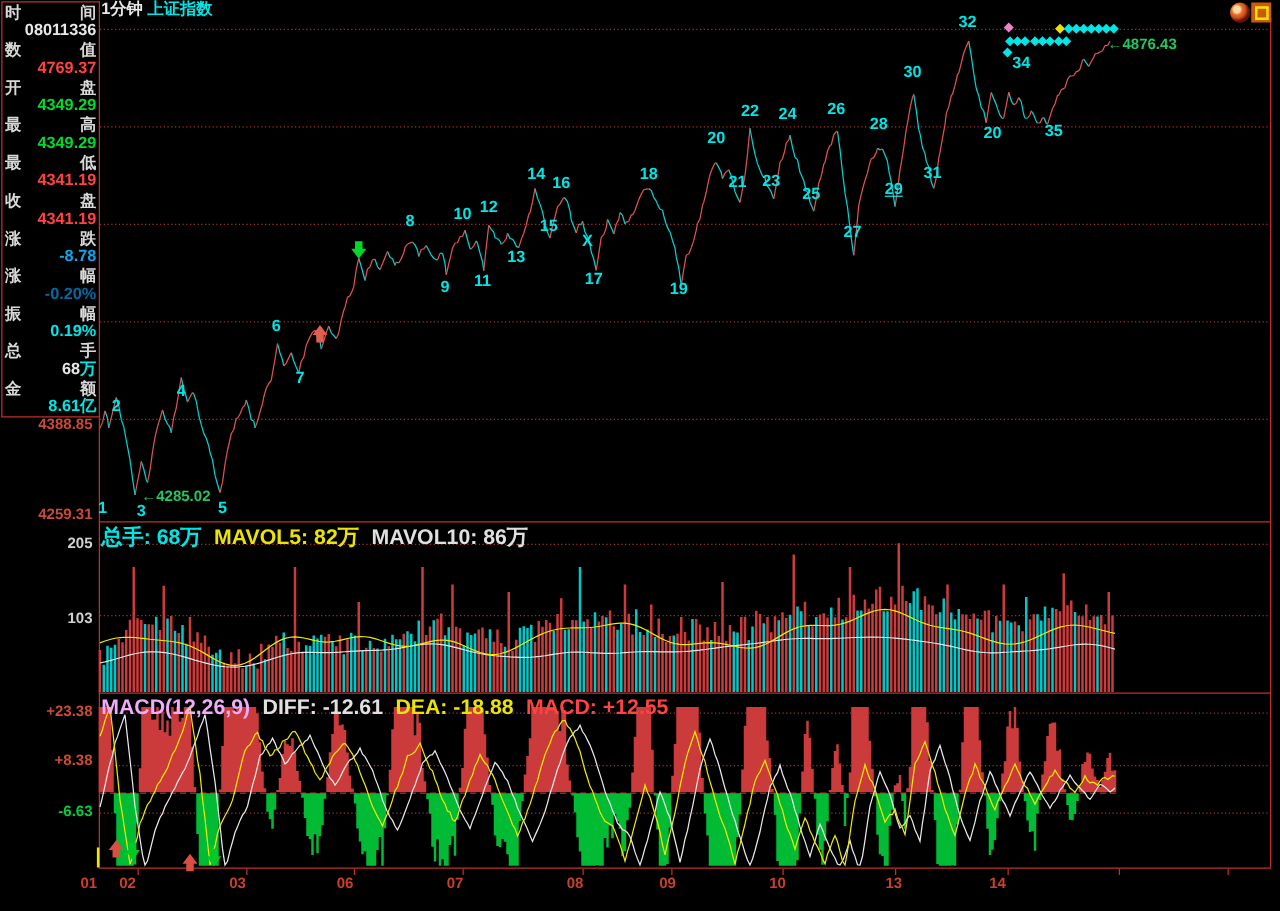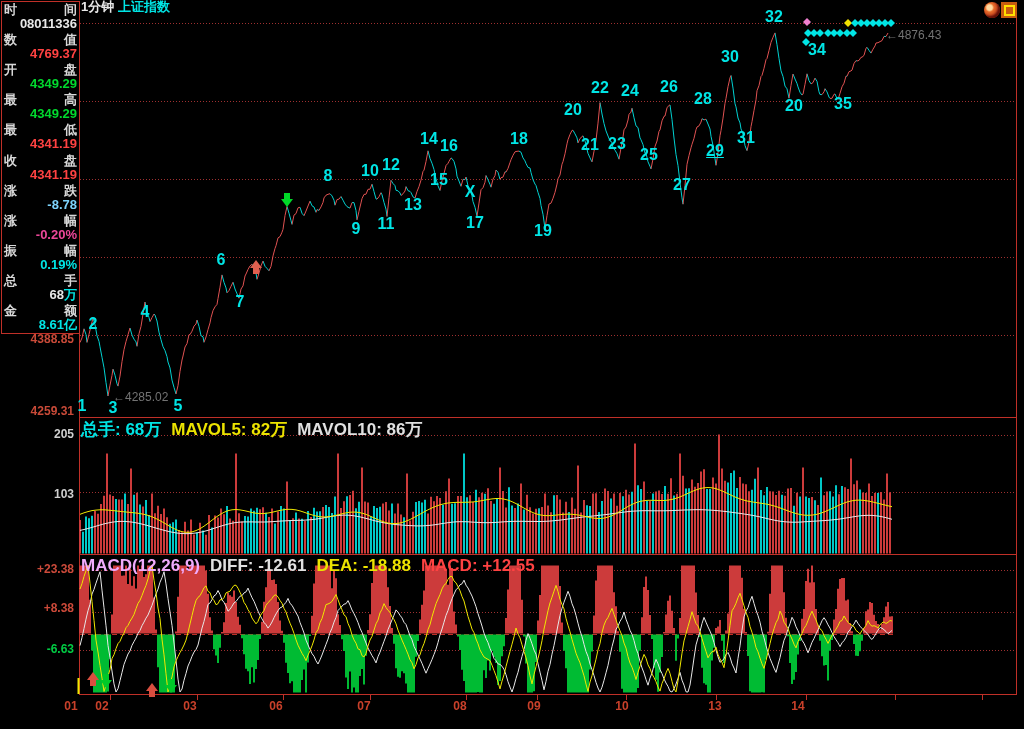--- a/index.html
+++ b/index.html
@@ -8,21 +8,21 @@
   #chart-svg{position:absolute;left:0;top:0;}
   
   #topbar span{position:absolute;top:0;height:14px;line-height:14px;font-size:13px;font-weight:bold;}
   
   #infopanel{position:absolute;left:1px;top:1px;width:77px;height:331px;border:1px solid #c03028;
              display:flex;flex-direction:column;background:#000;z-index:3;}
   .iprow{flex:1;display:flex;flex-direction:column;justify-content:center;}
   .iplbl{display:flex;justify-content:space-between;padding:0 2px;color:#d8d8d8;
          font-size:13px;font-weight:bold;line-height:14px;}
   .ipval{text-align:right;padding-right:2px;font-size:13px;font-weight:bold;line-height:14px;}
-  .wl{position:absolute;transform:translate(-50%,-50%);color:#00e5e5;font-size:16px;
+  .wl{position:absolute;transform:translate(-50%,-50%);color:#00e5e5;font-size:13px;
       font-weight:bold;z-index:2;}
   .scale{position:absolute;text-align:right;width:74px;left:0;font-size:12px;font-weight:bold;
          line-height:12px;z-index:2;}
   .hdr{position:absolute;display:flex;gap:10px;font-size:17px;font-weight:bold;z-index:2;}
   .tl{position:absolute;transform:translateX(-50%);color:#c8402a;font-size:12px;font-weight:bold;
       top:699px;z-index:2;}
   
   .winicon{position:absolute;top:2px;width:16px;height:16px;z-index:4;}
   #icon-ball{left:984px;border-radius:50%;
      background:radial-gradient(circle at 35% 35%,#ffd9a0 0 18%,#e86c2a 30%,#b03018 70%,#802010 100%);
@@ -33,21 +33,21 @@
   #tabbar{position:absolute;left:0;top:711px;width:1024px;height:18px;background:#000;
           display:flex;align-items:stretch;z-index:4;}
   #tab-scroll{width:9px;display:flex;align-items:center;justify-content:center;}
   #tab-scroll:before{content:"";display:block;width:0;height:0;border:4px solid transparent;
           border-right-color:#c03028;margin-right:2px;}
   .tab{margin-right:2px;padding:0 11px;background:#b8b8b8;color:#000;font-size:11px;
        font-weight:bold;display:flex;align-items:center;
        clip-path:polygon(0 0,calc(100% - 6px) 0,100% 100%,6px 100%);}
   .tab.active{background:#b51418;color:#fff;
        clip-path:polygon(0 0,100% 0,calc(100% - 6px) 100%,4px 100%);}
-  .ann{position:absolute;color:#737373;font-size:12px;font-weight:normal;z-index:2;}
+  .ann{position:absolute;color:#22c55e;font-size:12px;font-weight:bold;z-index:2;}
 </style>
 </head>
 <body>
 
 <div id="screen">
   <svg id="chart-svg" width="1024" height="729">
       <line x1="80" y1="23.5" x2="1016" y2="23.5" stroke="#9e3030" stroke-dasharray="1 2"></line>
       <line x1="80" y1="101.5" x2="1016" y2="101.5" stroke="#9e3030" stroke-dasharray="1 2"></line>
       <line x1="80" y1="179.5" x2="1016" y2="179.5" stroke="#9e3030" stroke-dasharray="1 2"></line>
       <line x1="80" y1="257.5" x2="1016" y2="257.5" stroke="#9e3030" stroke-dasharray="1 2"></line>
@@ -157,28 +157,28 @@
           <span>收</span>
           <span>盘</span>
         </div>
         <div class="ipval" style="color: rgb(255, 66, 66);">4341.19</div>
       </div>
       <div class="iprow">
         <div class="iplbl">
           <span>涨</span>
           <span>跌</span>
         </div>
-        <div class="ipval" style="color: #7dd3fc;">-8.78</div>
+        <div class="ipval" style="color: #0ea5e9;">-8.78</div>
       </div>
       <div class="iprow">
         <div class="iplbl">
           <span>涨</span>
           <span>幅</span>
         </div>
-        <div class="ipval" style="color: #ec4899;">-0.20%</div>
+        <div class="ipval" style="color: #0369a1;">-0.20%</div>
       </div>
       <div class="iprow">
         <div class="iplbl">
           <span>振</span>
           <span>幅</span>
         </div>
         <div class="ipval" style="color: rgb(0, 229, 229);">0.19%</div>
       </div>
       <div class="iprow">
         <div class="iplbl">

